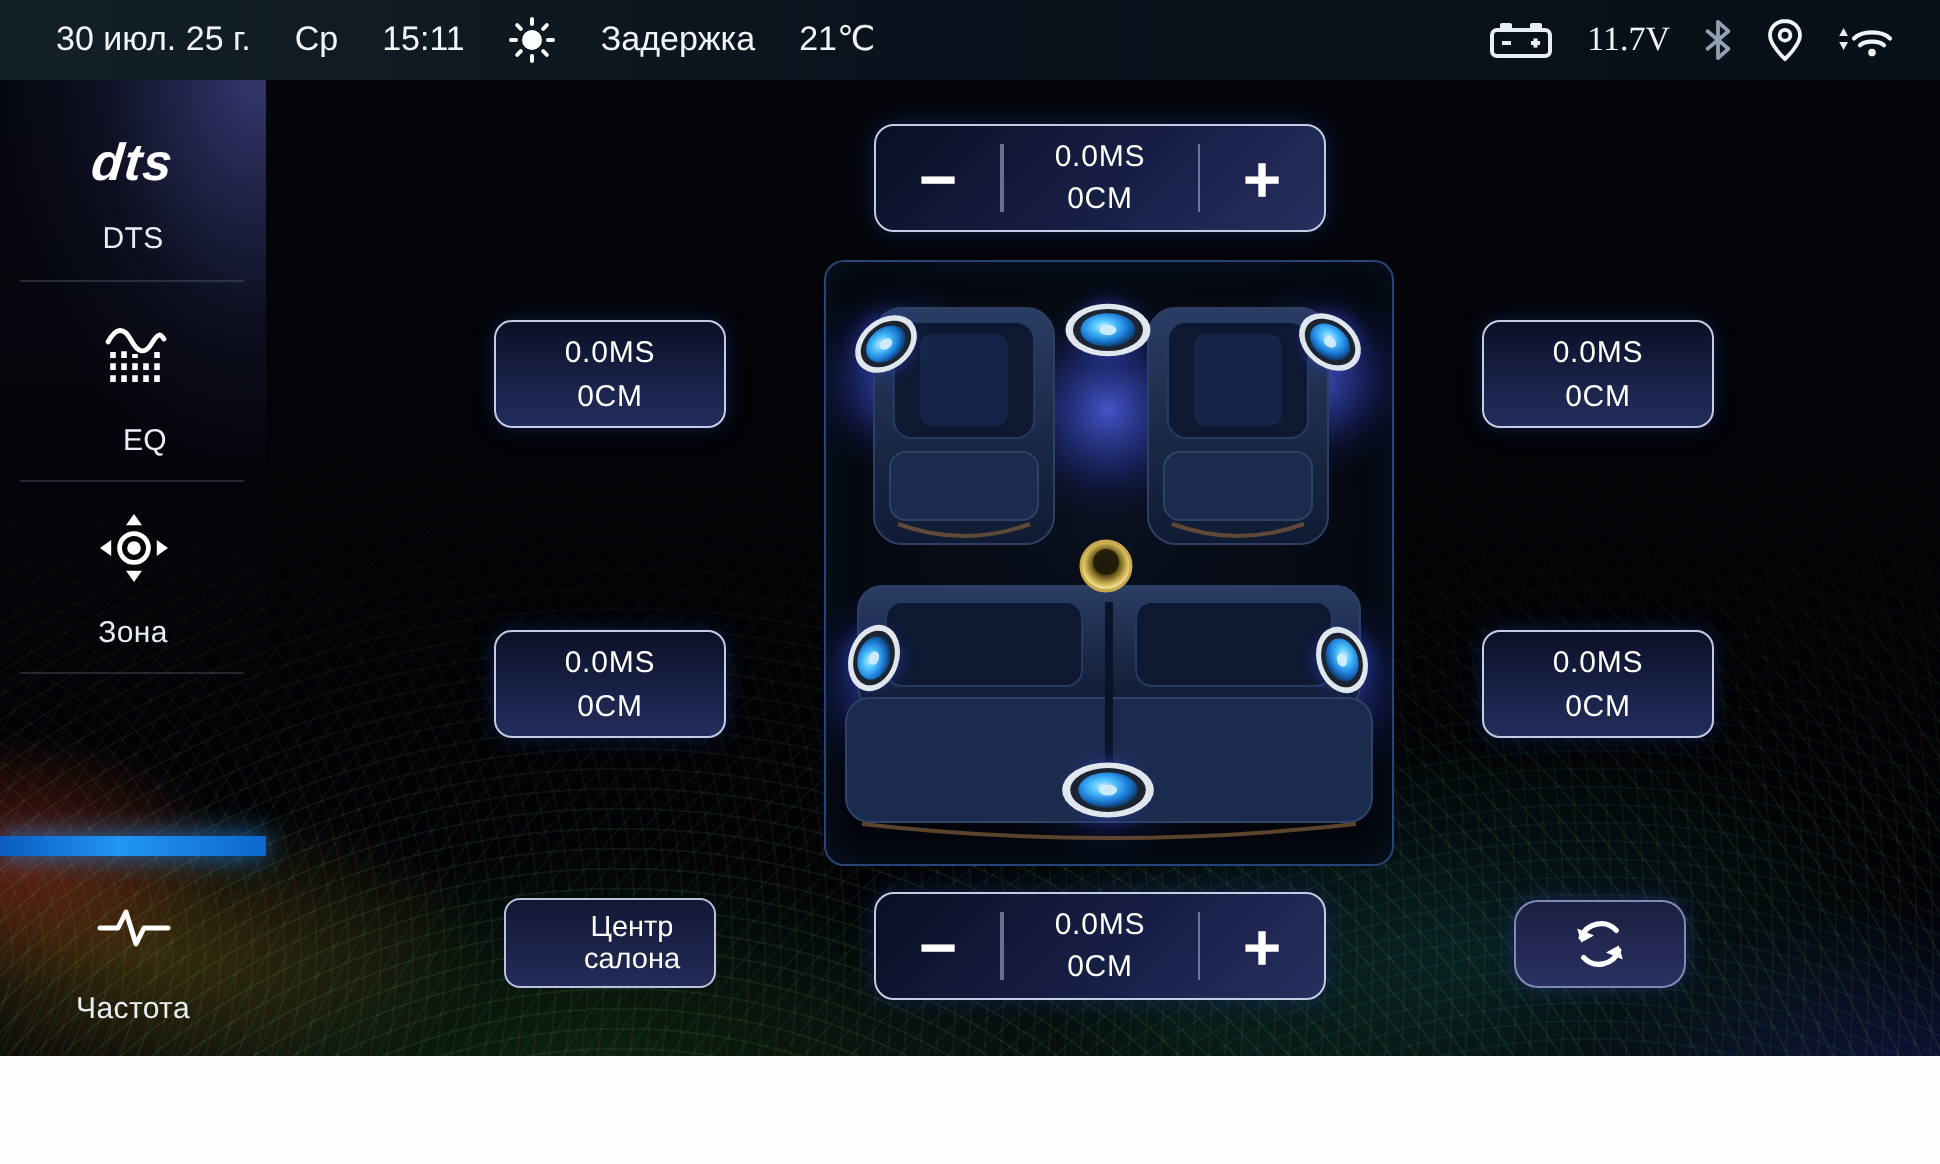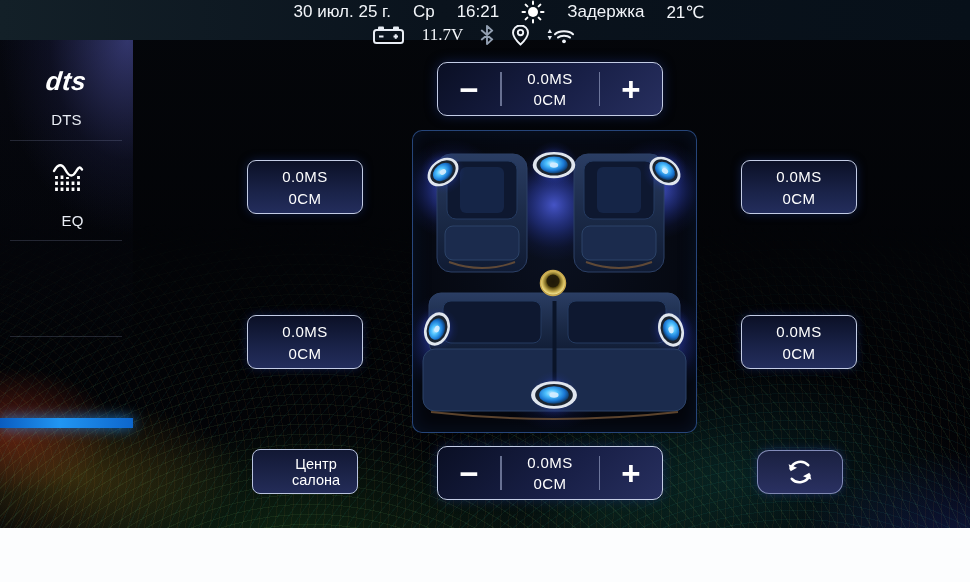--- a/index.html
+++ b/index.html
@@ -24,21 +24,21 @@
       repeating-radial-gradient(circle at 32% 140%, rgba(150,235,130,0.075) 0 1px, transparent 1px 10px),
       repeating-radial-gradient(circle at 82% 145%, rgba(60,225,205,0.055) 0 1px, transparent 1px 9px),
       repeating-radial-gradient(circle at -6% 82%, rgba(235,150,60,0.06) 0 1px, transparent 1px 8px);
     -webkit-mask-image:linear-gradient(180deg,transparent 0 38%,#000 72%);
     mask-image:linear-gradient(180deg,transparent 0 38%,#000 72%);
   }
   
   .statusbar{position:absolute;left:0;top:0;width:970px;height:40px;z-index:5;
     display:flex;align-items:center;justify-content:space-between;
     background:linear-gradient(90deg,#132028 0%,#0a131d 45%,#071019 100%);
-    font-size:17px;color:#f2f5f9;flex-direction:column;}
+    font-size:17px;color:#f2f5f9;}
   .sb-left{display:flex;align-items:center;gap:22px;padding-left:28px;}
   .sb-right{display:flex;align-items:center;gap:17px;padding-right:22px;font-family:Liberation Serif, serif;}
   .sb-ic{display:flex;align-items:center;}
   
   .sidebar{position:absolute;left:0;top:40px;width:133px;height:488px;z-index:4;
     background:
       radial-gradient(ellipse 170px 260px at 96% 0%, rgba(95,100,200,0.50), rgba(42,45,100,0.22) 46%, transparent 75%),
       linear-gradient(180deg,rgba(10,12,26,0.35),rgba(0,0,0,0) 70%);}
   .side-item{position:absolute;left:0;width:133px;display:flex;flex-direction:column;align-items:center;cursor:pointer;}
   .side-label{font-size:15px;color:#e9edf4;letter-spacing:0.2px;}
@@ -83,21 +83,21 @@
 </head>
 <body>
 
 <div class="app">
   <div class="bg"></div>
 
   <div class="statusbar">
     <div class="sb-left">
       <span>30 июл. 25 г.</span>
       <span>Ср</span>
-      <span>16:21</span>
+      <span>15:11</span>
       <span class="sb-ic">
         <svg width="24" height="24" viewBox="0 0 24 24">
           <circle cx="12" cy="12" r="5" fill="#fff"></circle>
           <g stroke="#fff" stroke-width="2" stroke-linecap="round">
             <line x1="12" y1="1.5" x2="12" y2="4"></line>
               <line x1="12" y1="20" x2="12" y2="22.5"></line>
             <line x1="1.5" y1="12" x2="4" y2="12"></line>
               <line x1="20" y1="12" x2="22.5" y2="12"></line>
             <line x1="4.6" y1="4.6" x2="6.4" y2="6.4"></line>
               <line x1="17.6" y1="17.6" x2="19.4" y2="19.4"></line>
@@ -161,24 +161,45 @@
             <line x1="19.5" y1="33" x2="19.5" y2="19"></line>
             <line x1="25" y1="33" x2="25" y2="22"></line>
             <line x1="30.5" y1="33" x2="30.5" y2="18"></line>
           </g>
         </svg>
       </span>
       <span class="side-label" style="margin-top:16px;padding-left:12px;">EQ</span>
     </div>
     <div class="side-divider" style="top:200px;"></div>
 
+    <div class="side-item" style="top:214px;">
+      <span>
+        <svg width="40" height="40" viewBox="0 0 40 40">
+          <circle cx="20" cy="20" r="7.2" fill="none" stroke="#fff" stroke-width="2.4"></circle>
+          <circle cx="20" cy="20" r="3.4" fill="#fff"></circle>
+          <polygon points="20,3 16,8.6 24,8.6" fill="#fff"></polygon>
+          <polygon points="20,37 16,31.4 24,31.4" fill="#fff"></polygon>
+          <polygon points="3,20 8.6,16 8.6,24" fill="#fff"></polygon>
+          <polygon points="37,20 31.4,16 31.4,24" fill="#fff"></polygon>
+        </svg>
+      </span>
+      <span class="side-label" style="margin-top:14px;">Зона</span>
+    </div>
     <div class="side-divider" style="top:296px;"></div>
 
     <div class="active-bar" style="top:378px;"></div>
 
+    <div class="side-item" style="top:412px;">
+      <span>
+        <svg width="38" height="24" viewBox="0 0 38 24">
+          <path d="M2 12 H11 L15 4 L20 20 L24 12 H36" fill="none" stroke="#fff" stroke-width="2.5" stroke-linecap="round" stroke-linejoin="round"></path>
+        </svg>
+      </span>
+      <span class="side-label" style="margin-top:20px;">Частота</span>
+    </div>
   </div>
 
   <div class="stepper" style="left:437px;top:62px;">
     <button class="step-btn">
       <span>−</span>
     </button>
     <div class="step-sep"></div>
     <div class="step-val">
       <span>0.0MS</span>
       <span>0CM</span>

